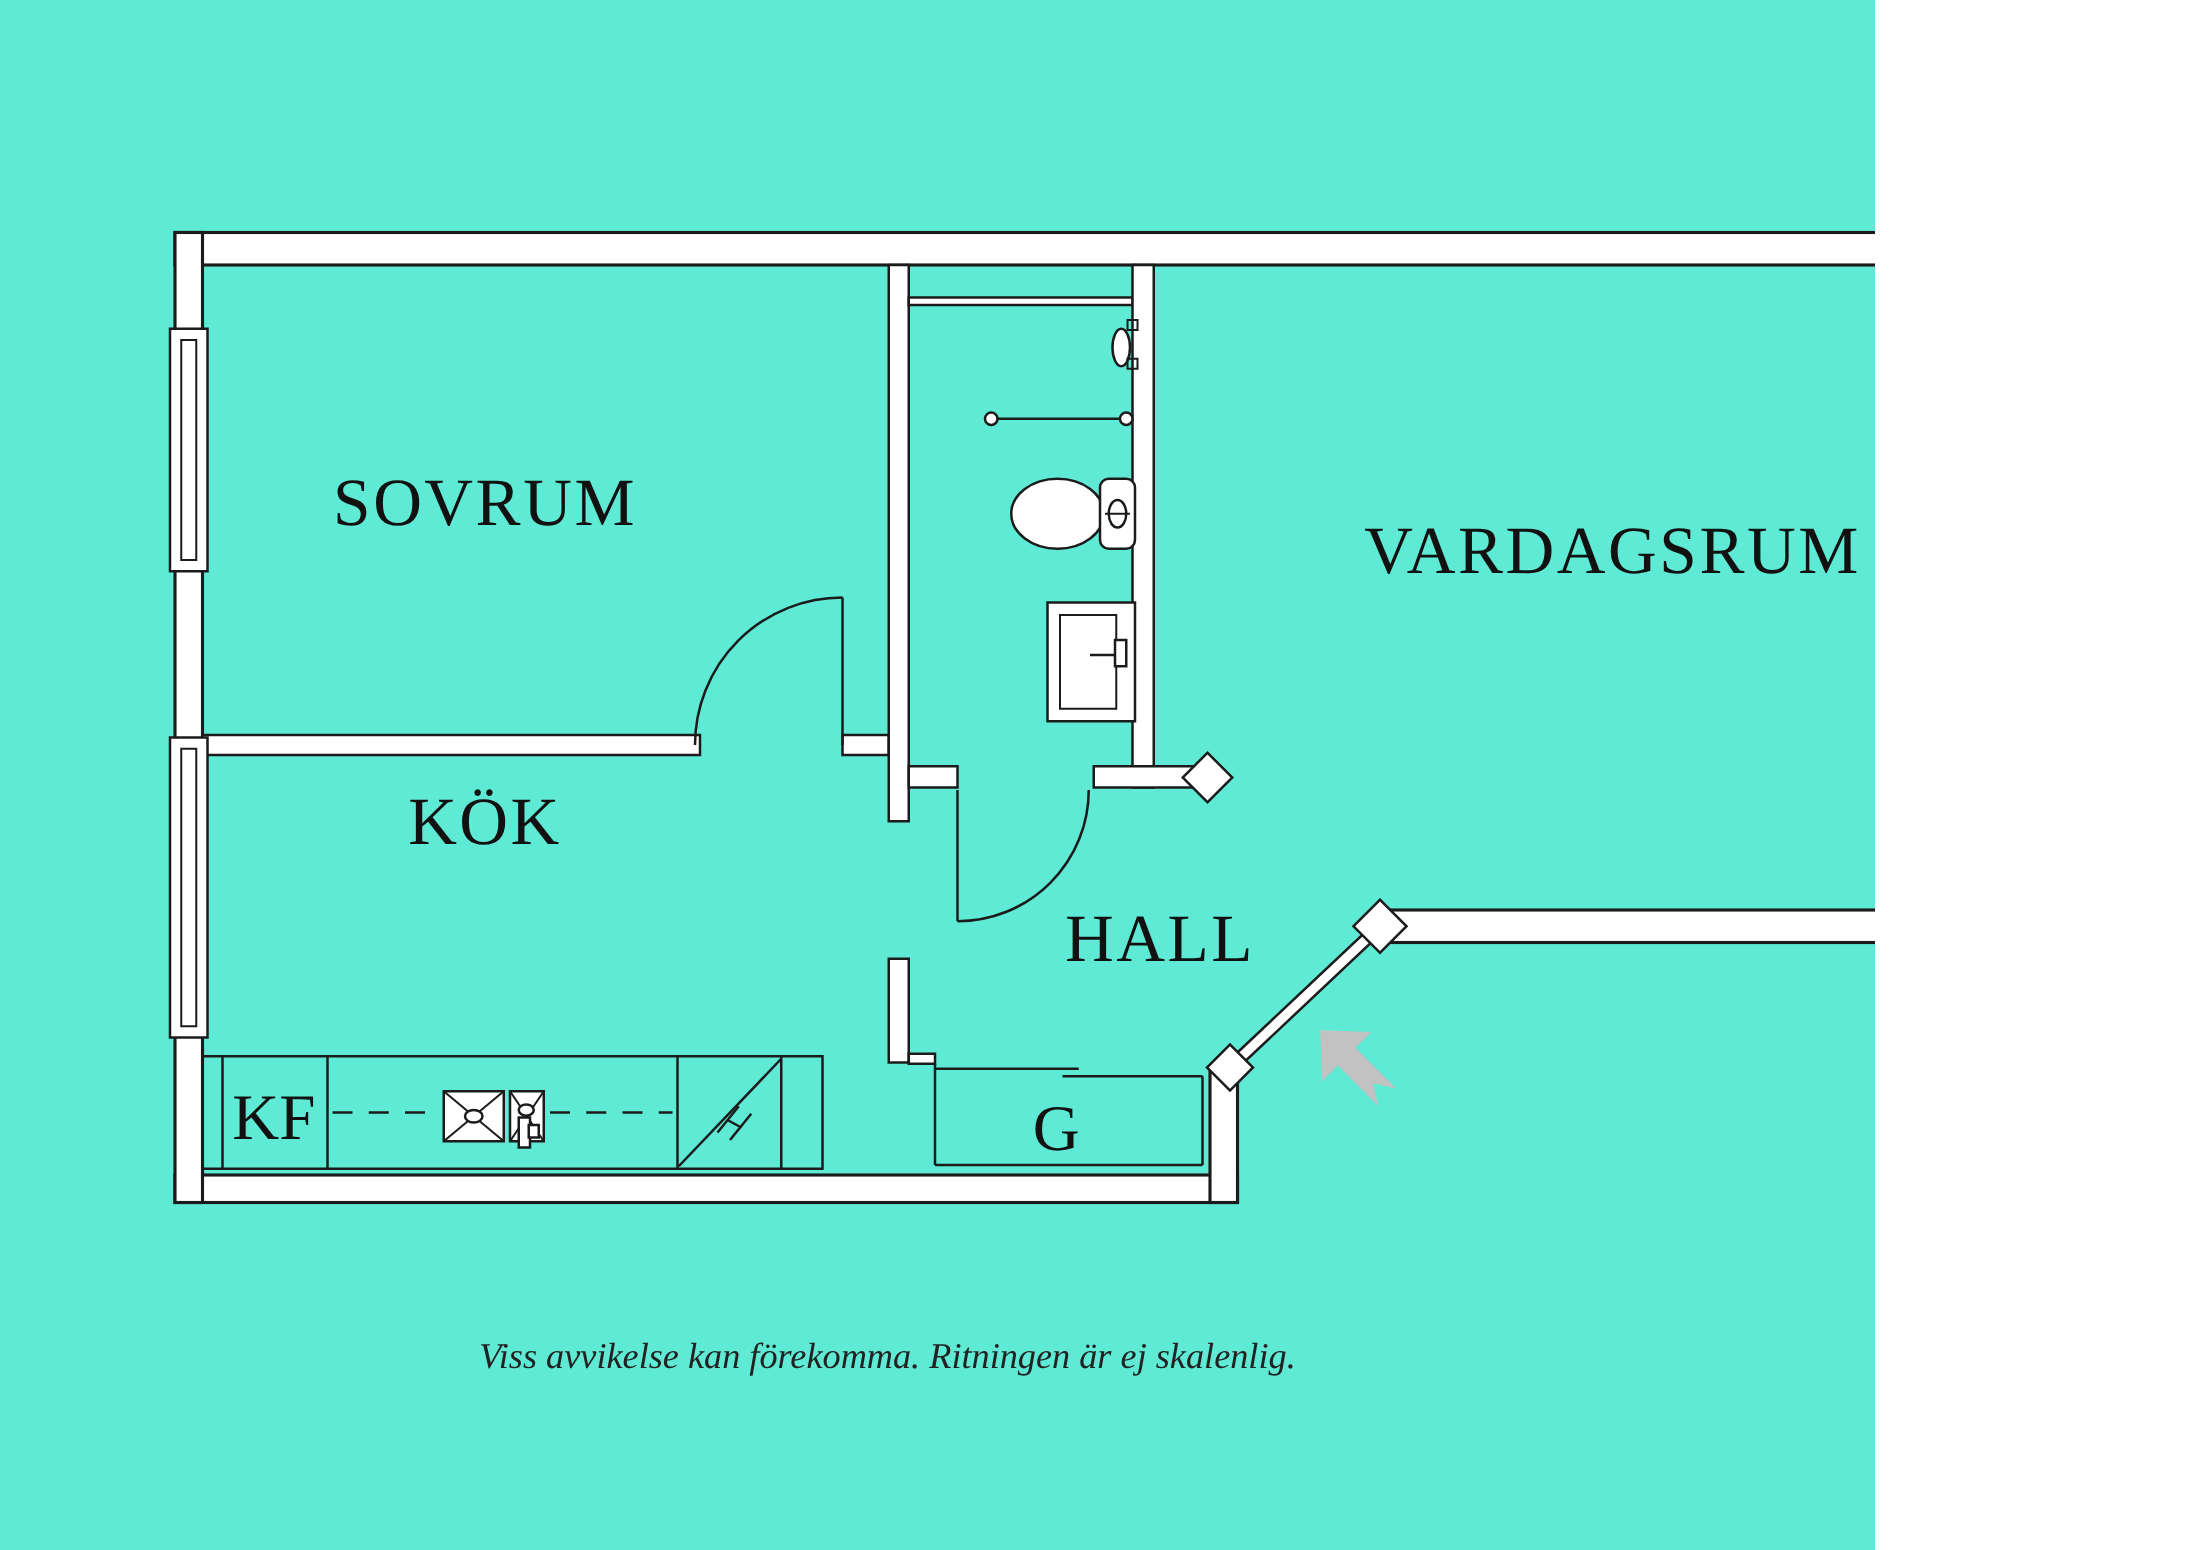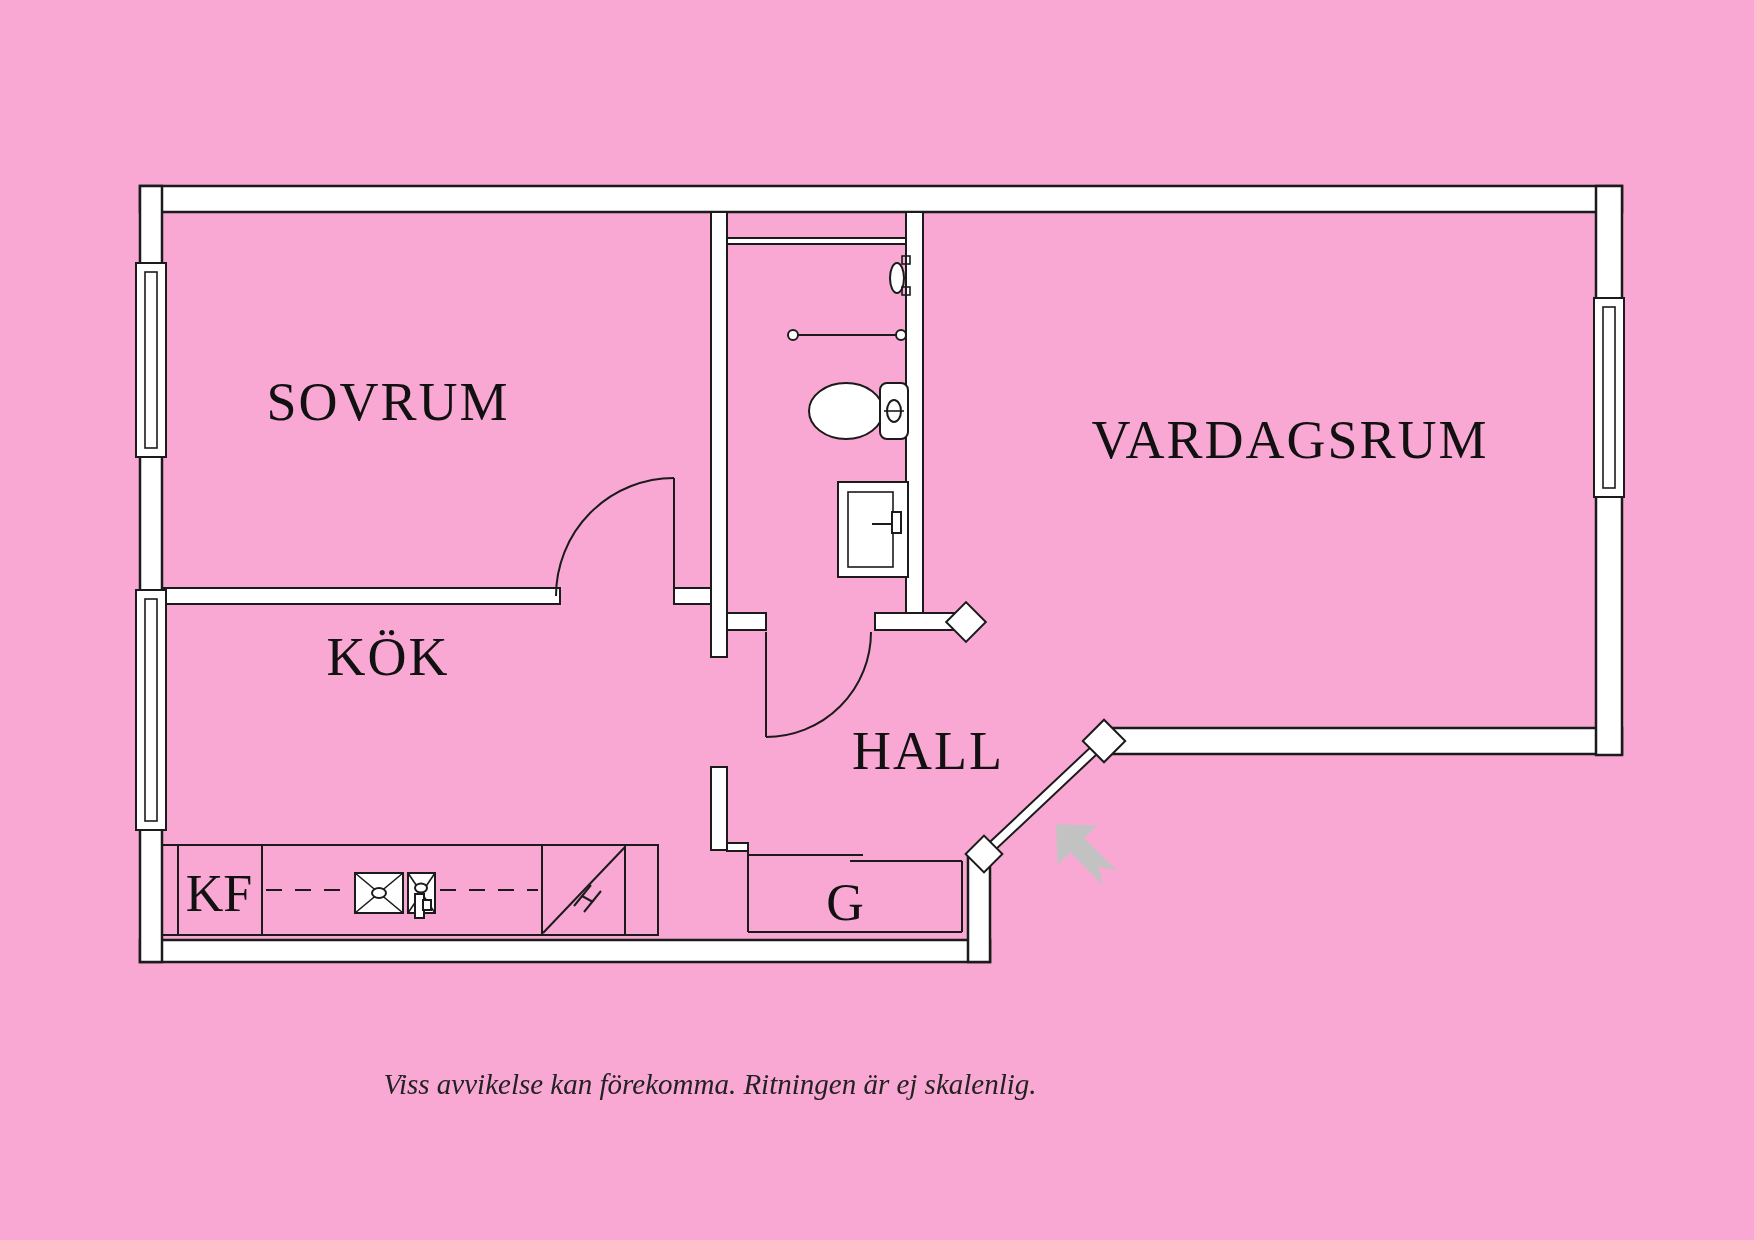--- a/index.html
+++ b/index.html
@@ -1,16 +1,16 @@
 <!DOCTYPE html>
 <html><head>
 <meta charset="utf-8">
 <style>
   html,body{margin:0;padding:0;background:#ffffff;}
-  .stage{position:relative;width:1754px;height:1240px;background:#f9a8d4;overflow:hidden;
+  .stage{position:relative;width:1500px;height:1240px;background:#5eead4;overflow:hidden;
          font-family:"Liberation Serif","DejaVu Serif",serif;}
   svg{position:absolute;left:0;top:0;}
   .wall{fill:#ffffff;stroke:#1b1b1b;stroke-width:2.5;}
   .iwall{fill:#ffffff;stroke:#1b1b1b;stroke-width:2;}
   .ln{fill:none;stroke:#1b1b1b;stroke-width:2;}
   .thin{fill:none;stroke:#1b1b1b;stroke-width:1.6;}
   .fixt{fill:#ffffff;stroke:#1b1b1b;stroke-width:2;}
   .roomlabel{fill:#111111;font-size:54px;letter-spacing:2px;}
   .smalllabel{fill:#111111;font-size:52px;}
   .caption{fill:#222222;font-size:29px;font-style:italic;}

